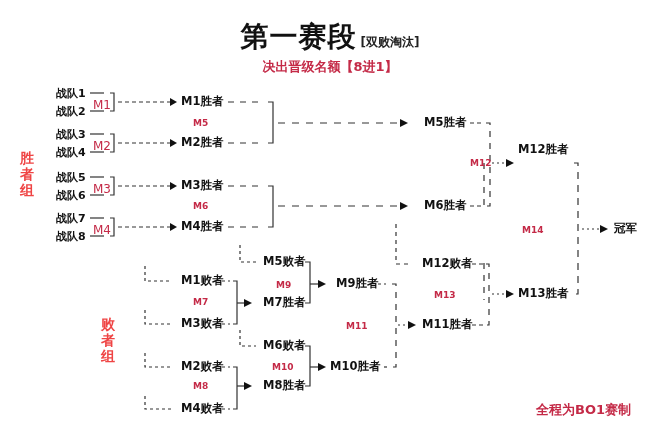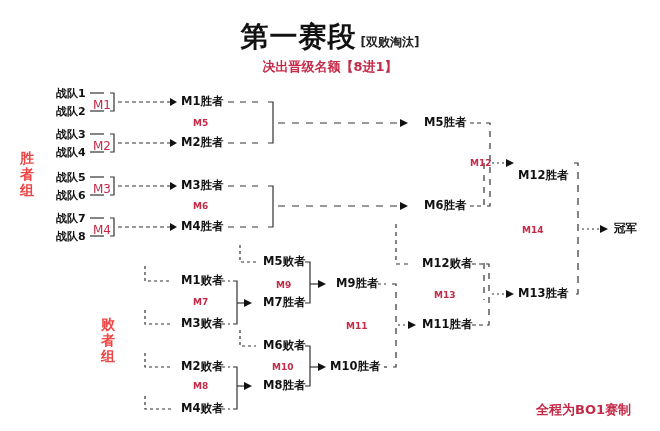--- a/index.html
+++ b/index.html
@@ -174,21 +174,21 @@
 <div class="abs node" style="left:181px; top:178px;">M3胜者</div>
 <div class="abs node" style="left:181px; top:219px;">M4胜者</div>
 
 <div class="abs match" style="left:193px; top:118px;">M5</div>
 <div class="abs match" style="left:193px; top:201px;">M6</div>
 
 <div class="abs node" style="left:424px; top:115px;">M5胜者</div>
 <div class="abs node" style="left:424px; top:198px;">M6胜者</div>
 <div class="abs match" style="left:434px; top:158px;padding-left:36px;">M12</div>
 
-<div class="abs node" style="left:518px; top:168px;">M12胜者</div>
+<div class="abs node" style="left:518px; top:142px;">M12胜者</div>
 <div class="abs node" style="left:518px; top:286px;">M13胜者</div>
 <div class="abs match" style="left:522px; top:225px;">M14</div>
 <div class="abs node" style="left:614px; top:221px;">冠军</div>
 
 <div class="abs node" style="left:181px; top:273px;">M1败者</div>
 <div class="abs match" style="left:193px; top:297px;">M7</div>
 <div class="abs node" style="left:181px; top:316px;">M3败者</div>
 
 <div class="abs node" style="left:181px; top:359px;">M2败者</div>
 <div class="abs match" style="left:193px; top:381px;">M8</div>

